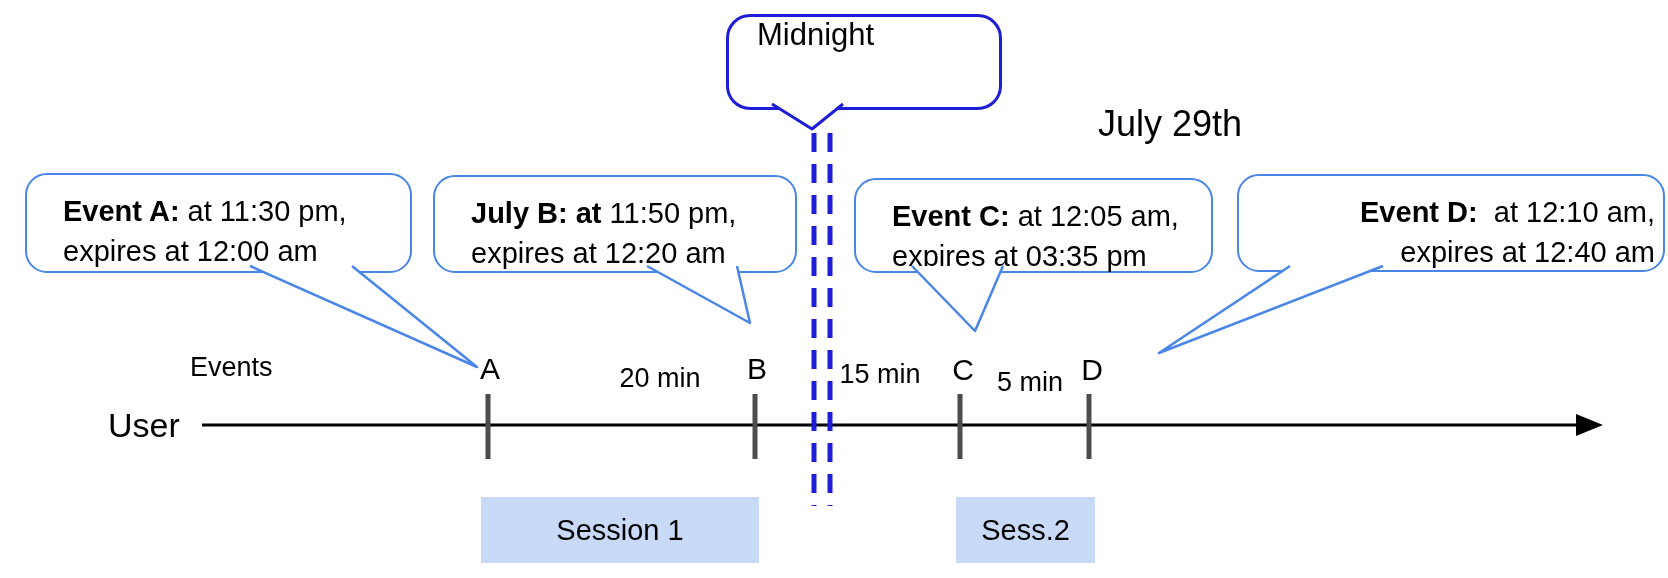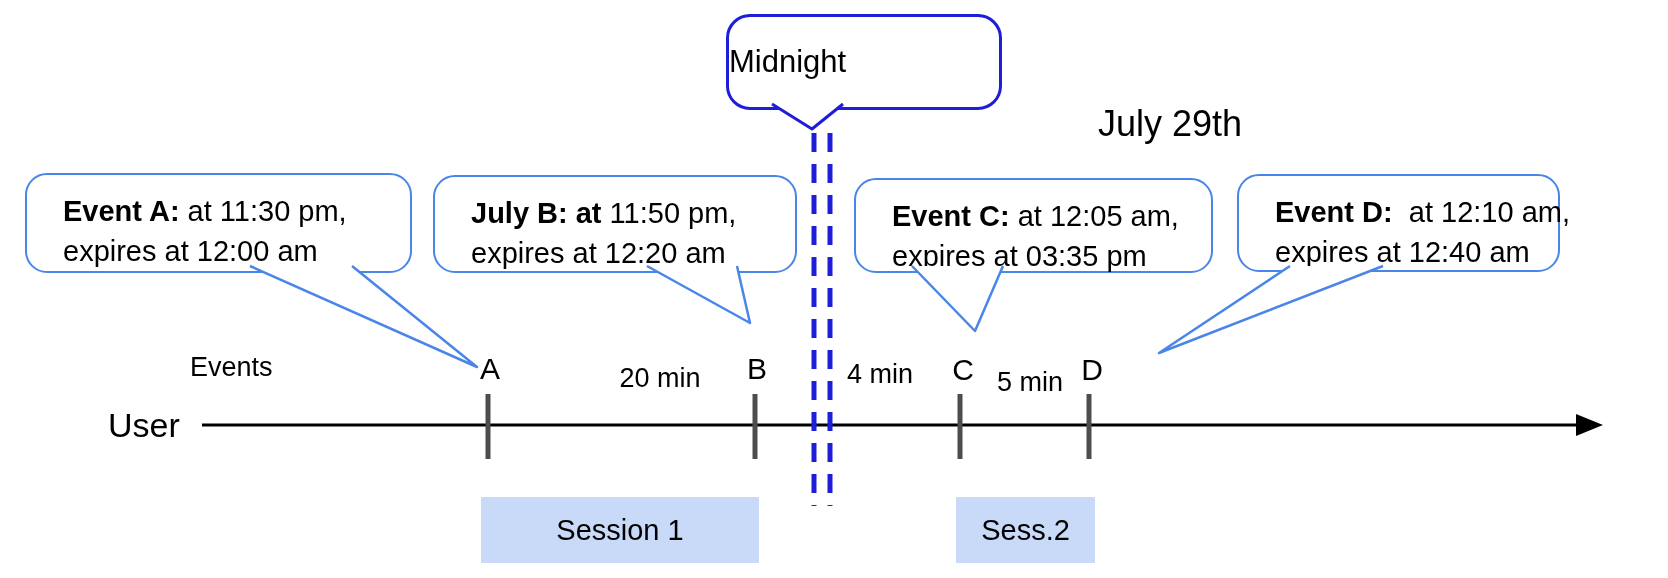--- a/index.html
+++ b/index.html
@@ -31,21 +31,22 @@
     white-space:nowrap;
   }
   .callout .rest{white-space:pre;}
   .callout .b{font-weight:bold;}
   .midnight{
     position:absolute;left:726px;top:14px;width:276px;height:96px;
     background:#fff;
     border:3px solid #1e1ed8;
     border-radius:24px;
     box-sizing:border-box;
-    display:flex;align-items:center;
+    display:flex;
+    padding-left:28px;
     font-size:31px;
     z-index:2;
   }
   .rowlabel{position:absolute;white-space:nowrap;z-index:2;}
   #events-label{left:190px;top:352px;font-size:27px;}
   #user-label{left:108px;top:406px;font-size:34px;}
   .ticklabel{
     position:absolute;transform:translateX(-50%);
     font-size:30px;z-index:2;white-space:nowrap;
   }
@@ -92,21 +93,21 @@
   <div class="callout" style="left:433px;top:175px;width:364px;height:98px;">
     <div><span class="b">July B: at</span><span class="rest"> 11:50 pm,</span></div>
     <div>expires at 12:20 am</div>
   </div>
 
   <div class="callout" style="left:854px;top:178px;width:359px;height:95px;">
     <div><span class="b">Event C:</span><span class="rest"> at 12:05 am,</span></div>
     <div>expires at 03:35 pm</div>
   </div>
 
-  <div class="callout" style="left:1237px;top:174px;width:323px;height:98px;">
+  <div class="callout" style="left:1237px;top:174px;width:428px;height:98px;text-align:right;">
     <div><span class="b">Event D:</span><span class="rest">  at 12:10 am,</span></div>
     <div>expires at 12:40 am</div>
   </div>
 
   <svg id="tails" class="layer" width="1668" height="578" viewBox="0 0 1668 578">
     <path d="M 772 104 L 812 129 L 843 104" fill="#ffffff" stroke="#1e1ed8" stroke-width="3" stroke-linejoin="round"></path>
     <path d="M 250 266 L 477 367 L 352 266" fill="#ffffff" stroke="#4a86e8" stroke-width="2.5" stroke-linejoin="round"></path>
     <path d="M 647 266 L 750 323 L 737 266" fill="#ffffff" stroke="#4a86e8" stroke-width="2.5" stroke-linejoin="round"></path>
     <path d="M 912 266 L 975 331 L 1003 266" fill="#ffffff" stroke="#4a86e8" stroke-width="2.5" stroke-linejoin="round"></path>
     <path d="M 1290 266 L 1159 353 L 1383 266" fill="#ffffff" stroke="#4a86e8" stroke-width="2.5" stroke-linejoin="round"></path>
@@ -114,21 +115,21 @@
 
   <div class="rowlabel" id="events-label">Events</div>
   <div class="rowlabel" id="user-label">User</div>
 
   <div class="ticklabel" style="left:490px;top:352px;">A</div>
   <div class="ticklabel" style="left:757px;top:352px;">B</div>
   <div class="ticklabel" style="left:963px;top:353px;">C</div>
   <div class="ticklabel" style="left:1092px;top:353px;">D</div>
 
   <div class="interval" style="left:660px;top:363px;">20 min</div>
-  <div class="interval" style="left:880px;top:359px;">4 min</div>
+  <div class="interval" style="left:880px;top:359px;">15 min</div>
   <div class="interval" style="left:1030px;top:367px;">5 min</div>
 
   <div class="session" id="session-1">
     <span>Session 1</span>
   </div>
   <div class="session" id="session-2">
     <span>Sess.2</span>
   </div>
 
 </div>

